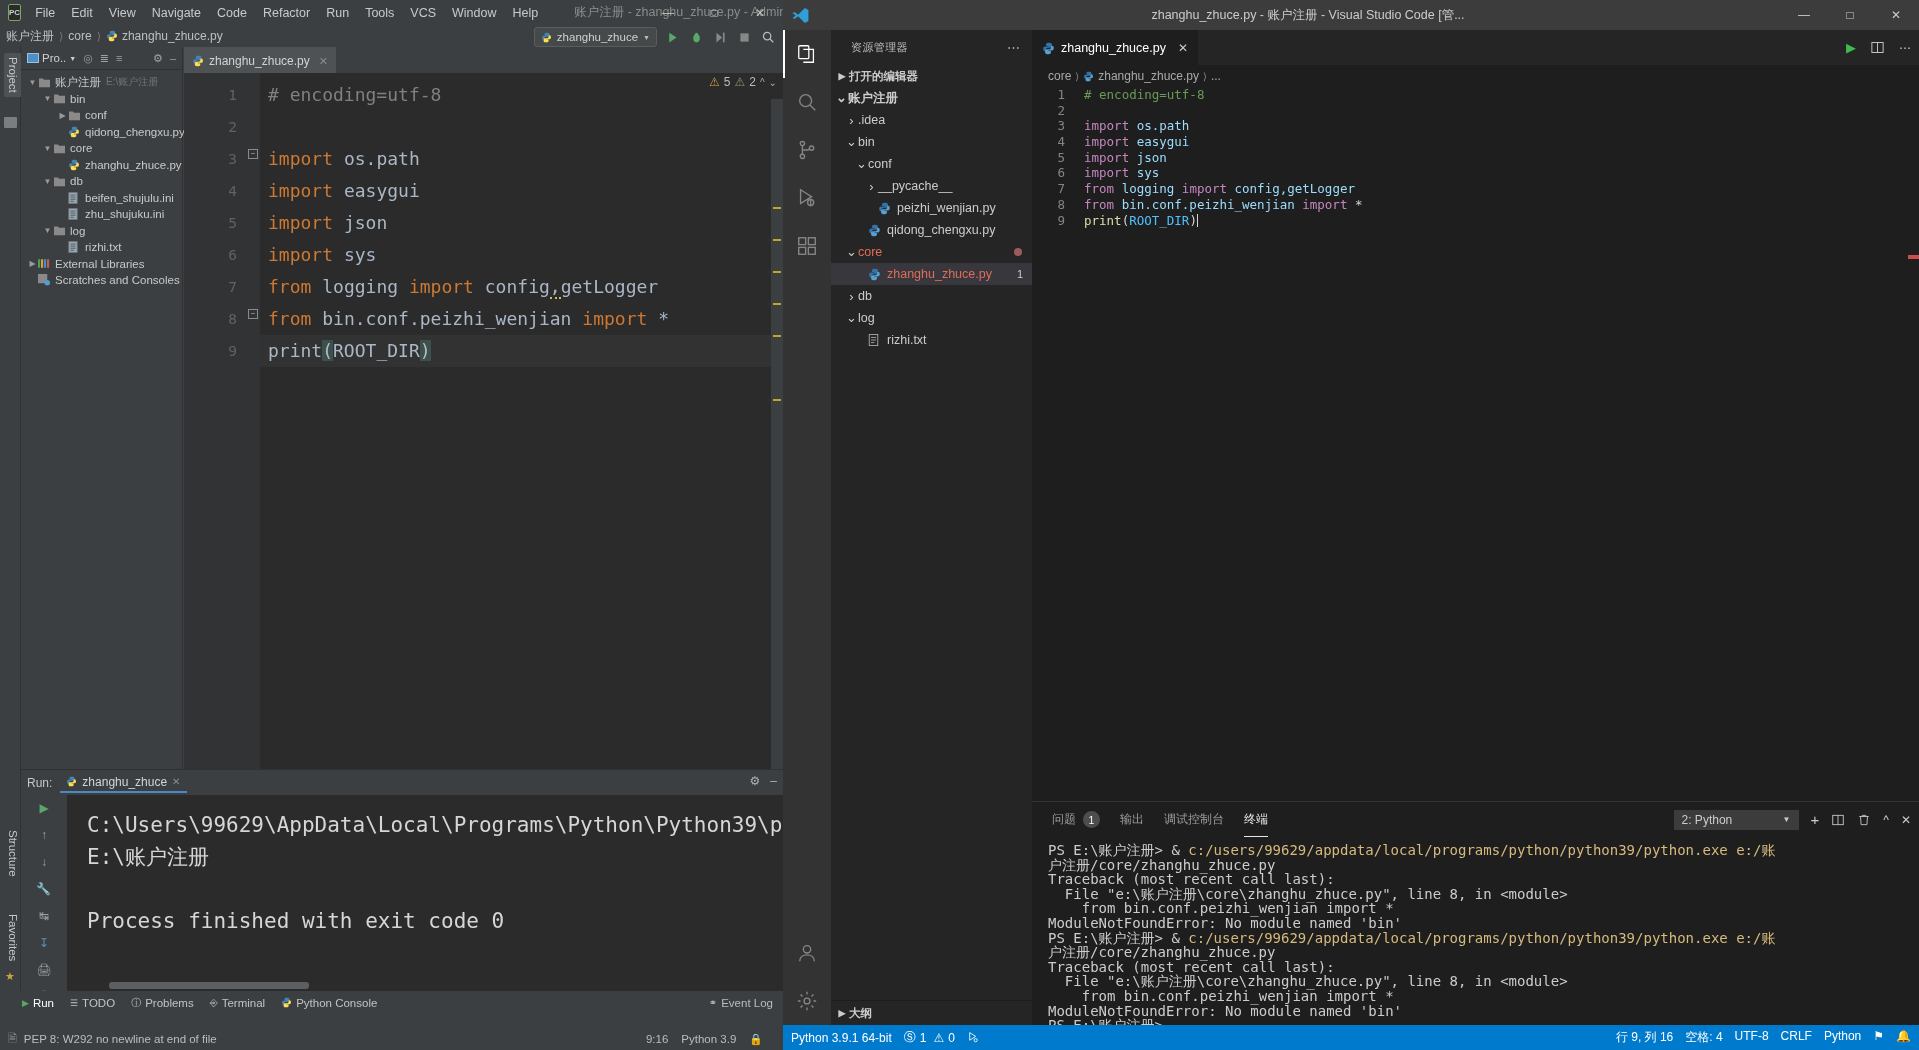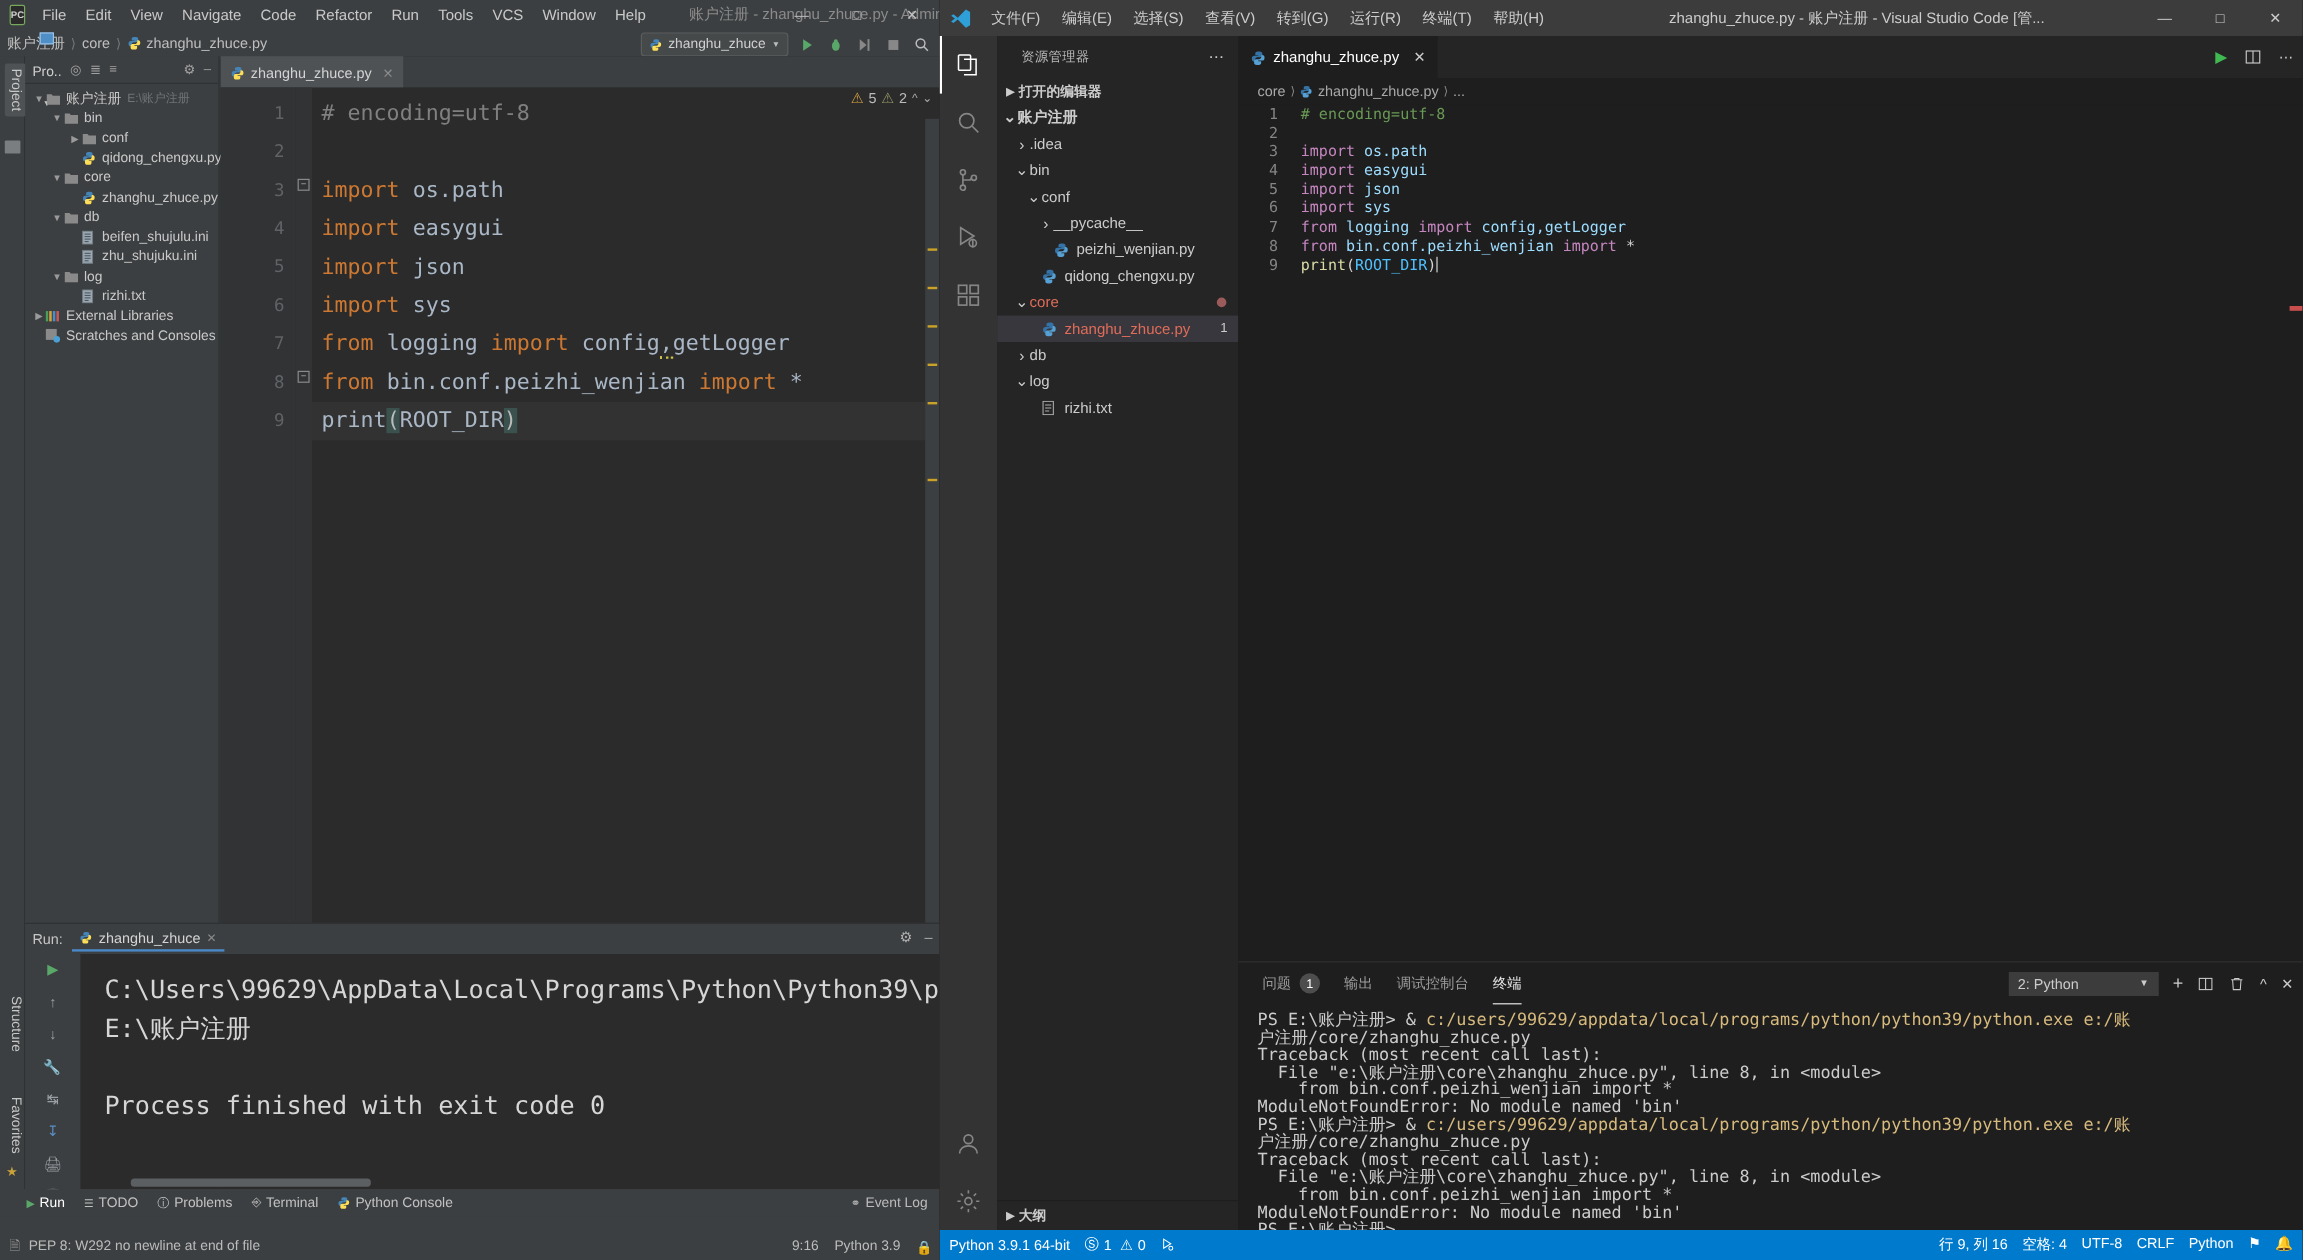--- a/index.html
+++ b/index.html
@@ -28,21 +28,21 @@
   .pc-body { position:absolute; left:0; top:47px; right:0; bottom:59px; }
 
   .pc-leftstrip { position:absolute; left:0; top:0; width:21px; bottom:0; background:#3c3f41; border-right:1px solid #2f3133; }
   .pc-vtab { position:absolute; writing-mode:vertical-rl; font-size:11.5px; color:#c8c8c8; padding:4px 3px; }
   .pc-vtab.project { top:6px; left:4px; background:#4e5254; border-radius:2px; }
   .pc-vtab.structure { bottom:110px; left:4px; }
   .pc-vtab.favorites { bottom:26px; left:4px; }
 
   .pc-projpanel { position:absolute; left:21px; top:0; width:162px; bottom:0; background:#3c3f41; border-right:1px solid #2f3133; }
   .pc-proj-toolbar { display:flex; align-items:center; height:23px; gap:7px; padding:0 6px; border-bottom:1px solid #2f3133; }
-  .pc-proj-title { display:flex; align-items:center; gap:17px; font-size:11.5px; color:#cfcfcf;flex-direction:column; }
+  .pc-proj-title { display:flex; align-items:center; gap:3px; font-size:11.5px; color:#cfcfcf; }
   .pc-tree { padding-top:4px; font-size:11.5px; }
   .tree-row { display:flex; align-items:center; height:16.5px; white-space:nowrap; color:#c9c9c9; }
   .tree-arrow { width:11px; text-align:center; font-size:8px; color:#9a9a9a; flex:0 0 11px; }
   .tree-ico { width:14px; text-align:center; margin-right:3px; flex:0 0 14px; font-size:10px; }
   .tree-label { font-size:11.5px; }
   .tree-sub { color:#6f7376; font-size:10px; margin-left:5px; }
 
   .pc-editorarea { position:absolute; left:184px; top:0; right:0; bottom:222px; background:#2b2b2b; }
   .pc-tabbar { height:26px; background:#3c3f41; display:flex; align-items:flex-end; }
   .pc-tab { display:flex; align-items:center; gap:5px; height:26px; padding:0 8px; background:#4e5254;
@@ -82,21 +82,21 @@
 
   .pc-hscroll { position:absolute; left:88px; bottom:2px; width:632px; height:7px; }
   .pc-hscroll .thumb { position:absolute; left:0; top:0; width:200px; height:7px; background:#5c5f61; border-radius:3px; }
 
   .pc-toolwin { position:absolute; left:0; bottom:36px; right:0; height:23px; background:#3c3f41; display:flex; align-items:center; gap:16px; padding-left:22px; font-size:11.5px; }
   .pc-tw { display:flex; align-items:center; gap:4px; color:#c2c2c2; }
   .pc-tw.active { color:#ffffff; }
   .pc-tw-right { position:absolute; right:10px; display:flex; align-items:center; gap:4px; }
 
   .pc-statusbar { position:absolute; left:0; bottom:0; right:0; height:22px; background:#3c3f41; display:flex; align-items:center; padding:0 8px; gap:7px; font-size:11.5px; color:#bcbcbc; }
-  .pc-status-right { position:absolute; right:6px; display:flex; align-items:center; gap:13px; }
+  .pc-status-right { position:absolute; right:20px; display:flex; align-items:center; gap:13px; }
 
   
   .vscode { position:absolute; left:783px; top:0; width:1136px; height:1050px; background:#1e1e1e; overflow:hidden; }
 
   .vs-titlebar { height:30px; background:#3c3c3c; display:flex; align-items:center; }
   .vs-logo { width:34px; height:30px; display:flex; align-items:center; justify-content:center; }
   .vs-menu { display:flex; align-items:center; gap:0; }
   .vs-menu-item { padding:4px 9px; font-size:12.5px; color:#cccccc; }
   .vs-title-txt { flex:1; text-align:center; font-size:12.5px; color:#cccccc; white-space:nowrap; padding-right:120px; }
   .vs-winbtns { display:flex; position:absolute; right:0; top:0; }
@@ -550,30 +550,20 @@
   </div>
 
   <div class="vscode">
 
     <div class="vs-titlebar">
       <div class="vs-logo">
         <svg width="19" height="19" viewBox="0 0 24 24">
           <path d="M17.5 2.5L9 11 4.5 7.5 2 9l4 3-4 3 2.5 1.5L9 13l8.5 8.5L22 19V5l-4.5-2.5z" fill="#2f9fd8"></path>
         </svg>
       </div>
-      <div class="vs-menu">
-        <div class="vs-menu-item">文件(F)</div>
-        <div class="vs-menu-item">编辑(E)</div>
-        <div class="vs-menu-item">选择(S)</div>
-        <div class="vs-menu-item">查看(V)</div>
-        <div class="vs-menu-item">转到(G)</div>
-        <div class="vs-menu-item">运行(R)</div>
-        <div class="vs-menu-item">终端(T)</div>
-        <div class="vs-menu-item">帮助(H)</div>
-      </div>
       <div class="vs-title-txt">zhanghu_zhuce.py - 账户注册 - Visual Studio Code [管...</div>
       <div class="vs-winbtns">
         <div class="vs-winbtn">—</div>
         <div class="vs-winbtn">□</div>
         <div class="vs-winbtn">✕</div>
       </div>
     </div>
 
     <div class="vs-body">
 

